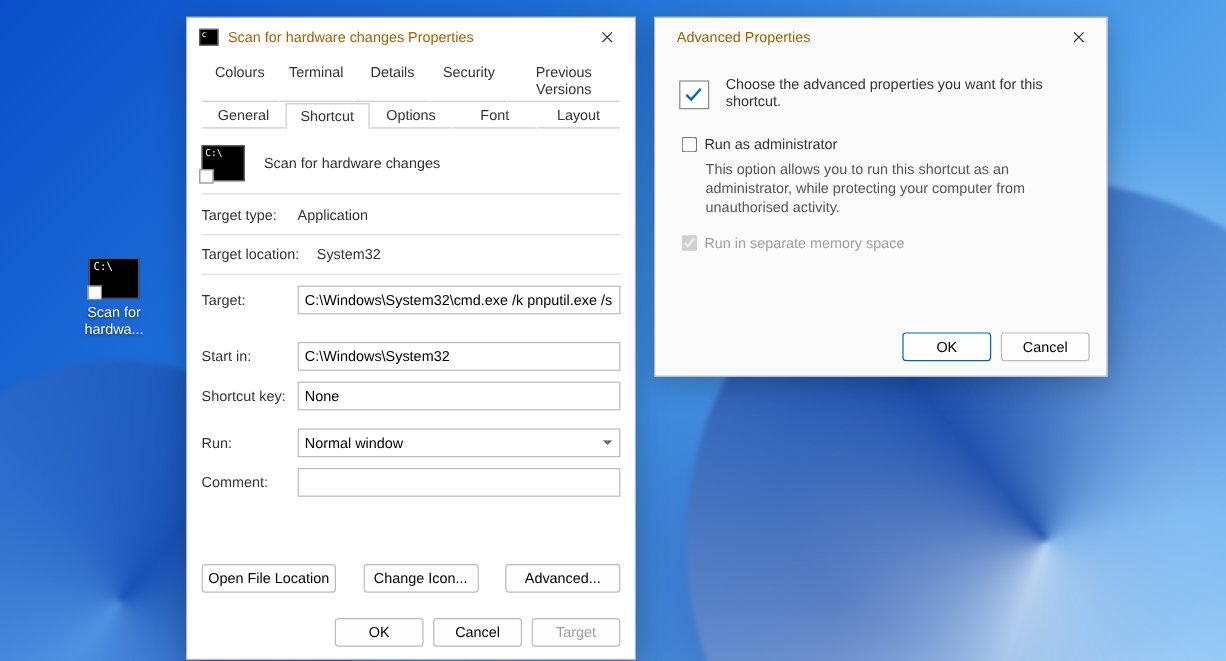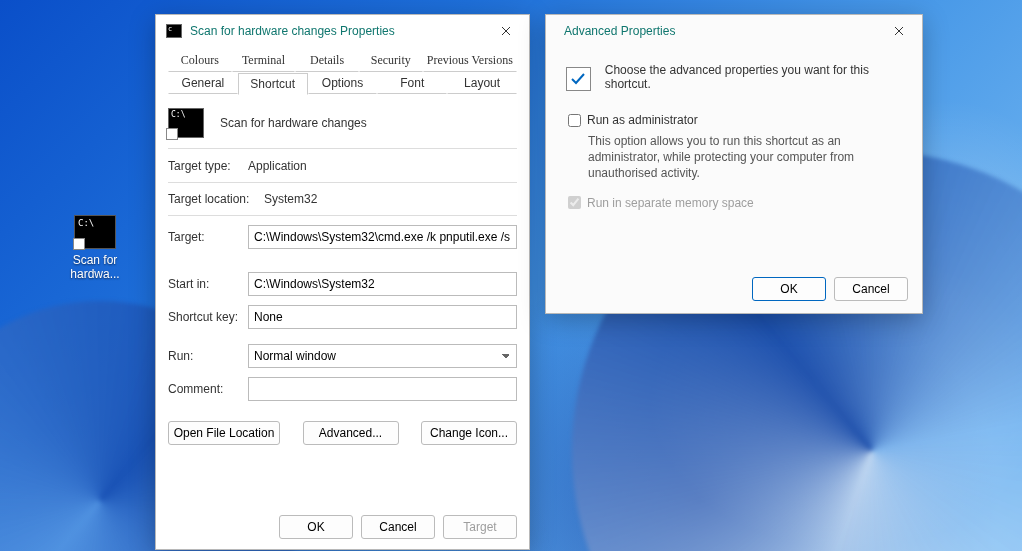--- a/index.html
+++ b/index.html
@@ -67,21 +67,21 @@
     position: absolute;
     background: #fff;
     border: 1px solid #b8b8b8;
     box-shadow: 0 6px 24px rgba(0,0,0,0.25);
   }
   .titlebar {
     height: 32px;
     display: flex;
     align-items: center;
     font-size: 12px;
-    color: #0f766e;
+    color: #a16207;
   }
   .titlebar .app-icon {
     width: 16px; height: 14px;
     background:#000; border:1px solid #666;
     margin: 0 8px 0 10px;
     position: relative;
   }
   .titlebar .app-icon::before { content:"c"; color:#fff; font:7px monospace; position:absolute; left:1px; top:0; }
   .titlebar .title { flex:1; }
   .titlebar .close {
@@ -101,21 +101,21 @@
     margin: 2px 0 6px;
     font-size: 12px;
     color:#333;
   }
   .tab {
     padding: 3px 0;
     text-align:center;
     border-bottom: 1px solid transparent;
     cursor: default;
   }
-  .tabs.row1 .tab { flex:1;font-family:Liberation Serif, serif; }
+  .tabs.row1 .tab { flex:1; }
   .tabs.row2 .tab { flex:1; }
   .tab.active {
     background:#fff;
     border: 1px solid #ccc;
     border-bottom: 1px solid #fff;
     position:relative; top:1px;
   }
   .tab:not(.active) { border:1px solid transparent; border-bottom:1px solid #ccc; }
 
   .shortcut-header {
@@ -159,20 +159,21 @@
   }
   .btn {
     font-size: 12px;
     padding: 4px 0;
     min-width: 96px;
     text-align:center;
     background:#fdfdfd;
     border:1px solid #bbb;
     border-radius:3px;
     cursor:default;
+    margin-top:36px;
   }
   .btn.disabled { color:#9e9e9e; }
 
   .footer-btns {
     position:absolute; right:12px; bottom:10px;
     display:flex; gap:8px;
   }
   .footer-btns .btn { min-width: 74px; }
 
   
@@ -283,22 +284,22 @@
         <option>Normal window</option>
       </select>
     </div>
     <div class="fieldrow">
       <div class="lbl">Comment:</div>
       <input type="text" value="" style="">
     </div>
 
     <div class="btnrow">
       <div class="btn" style="min-width:112px">Open File Location</div>
+      <div class="btn">Change Icon...</div>
       <div class="btn">Advanced...</div>
-      <div class="btn">Change Icon...</div>
     </div>
   </div>
 
   <div class="footer-btns">
     <div class="btn">OK</div>
     <div class="btn">Cancel</div>
     <div class="btn disabled">Target</div>
   </div>
 </div>
 

